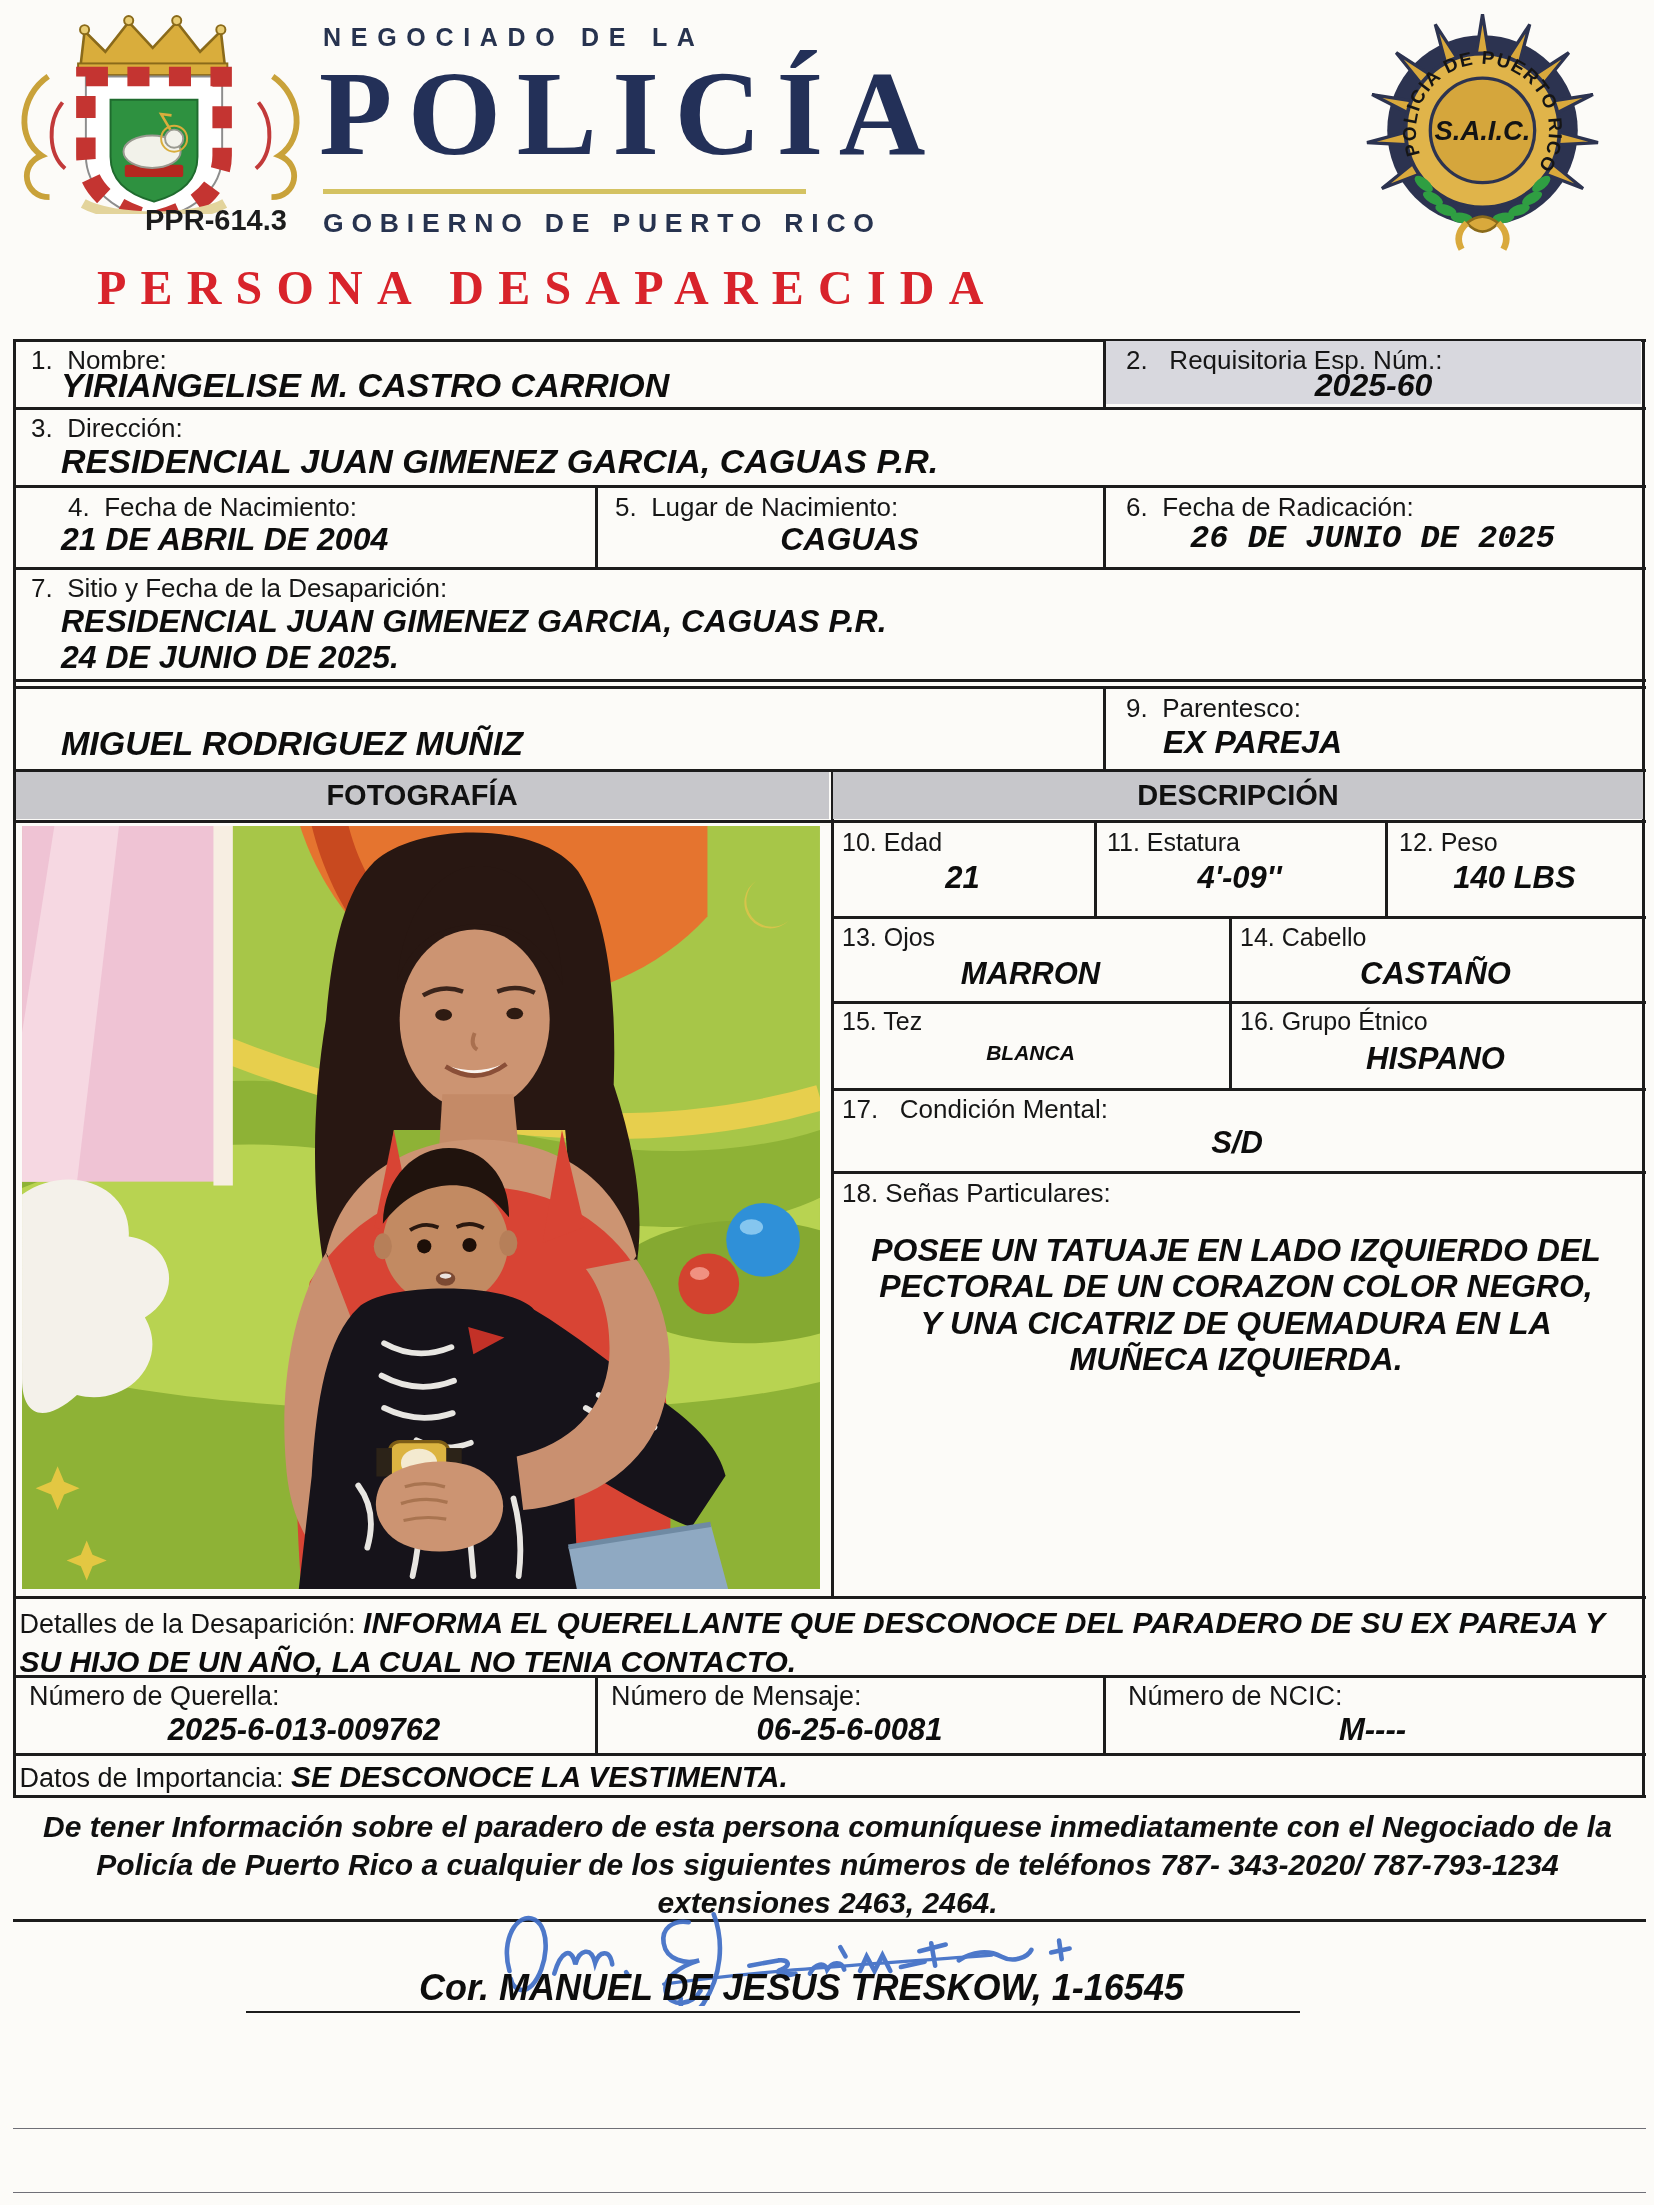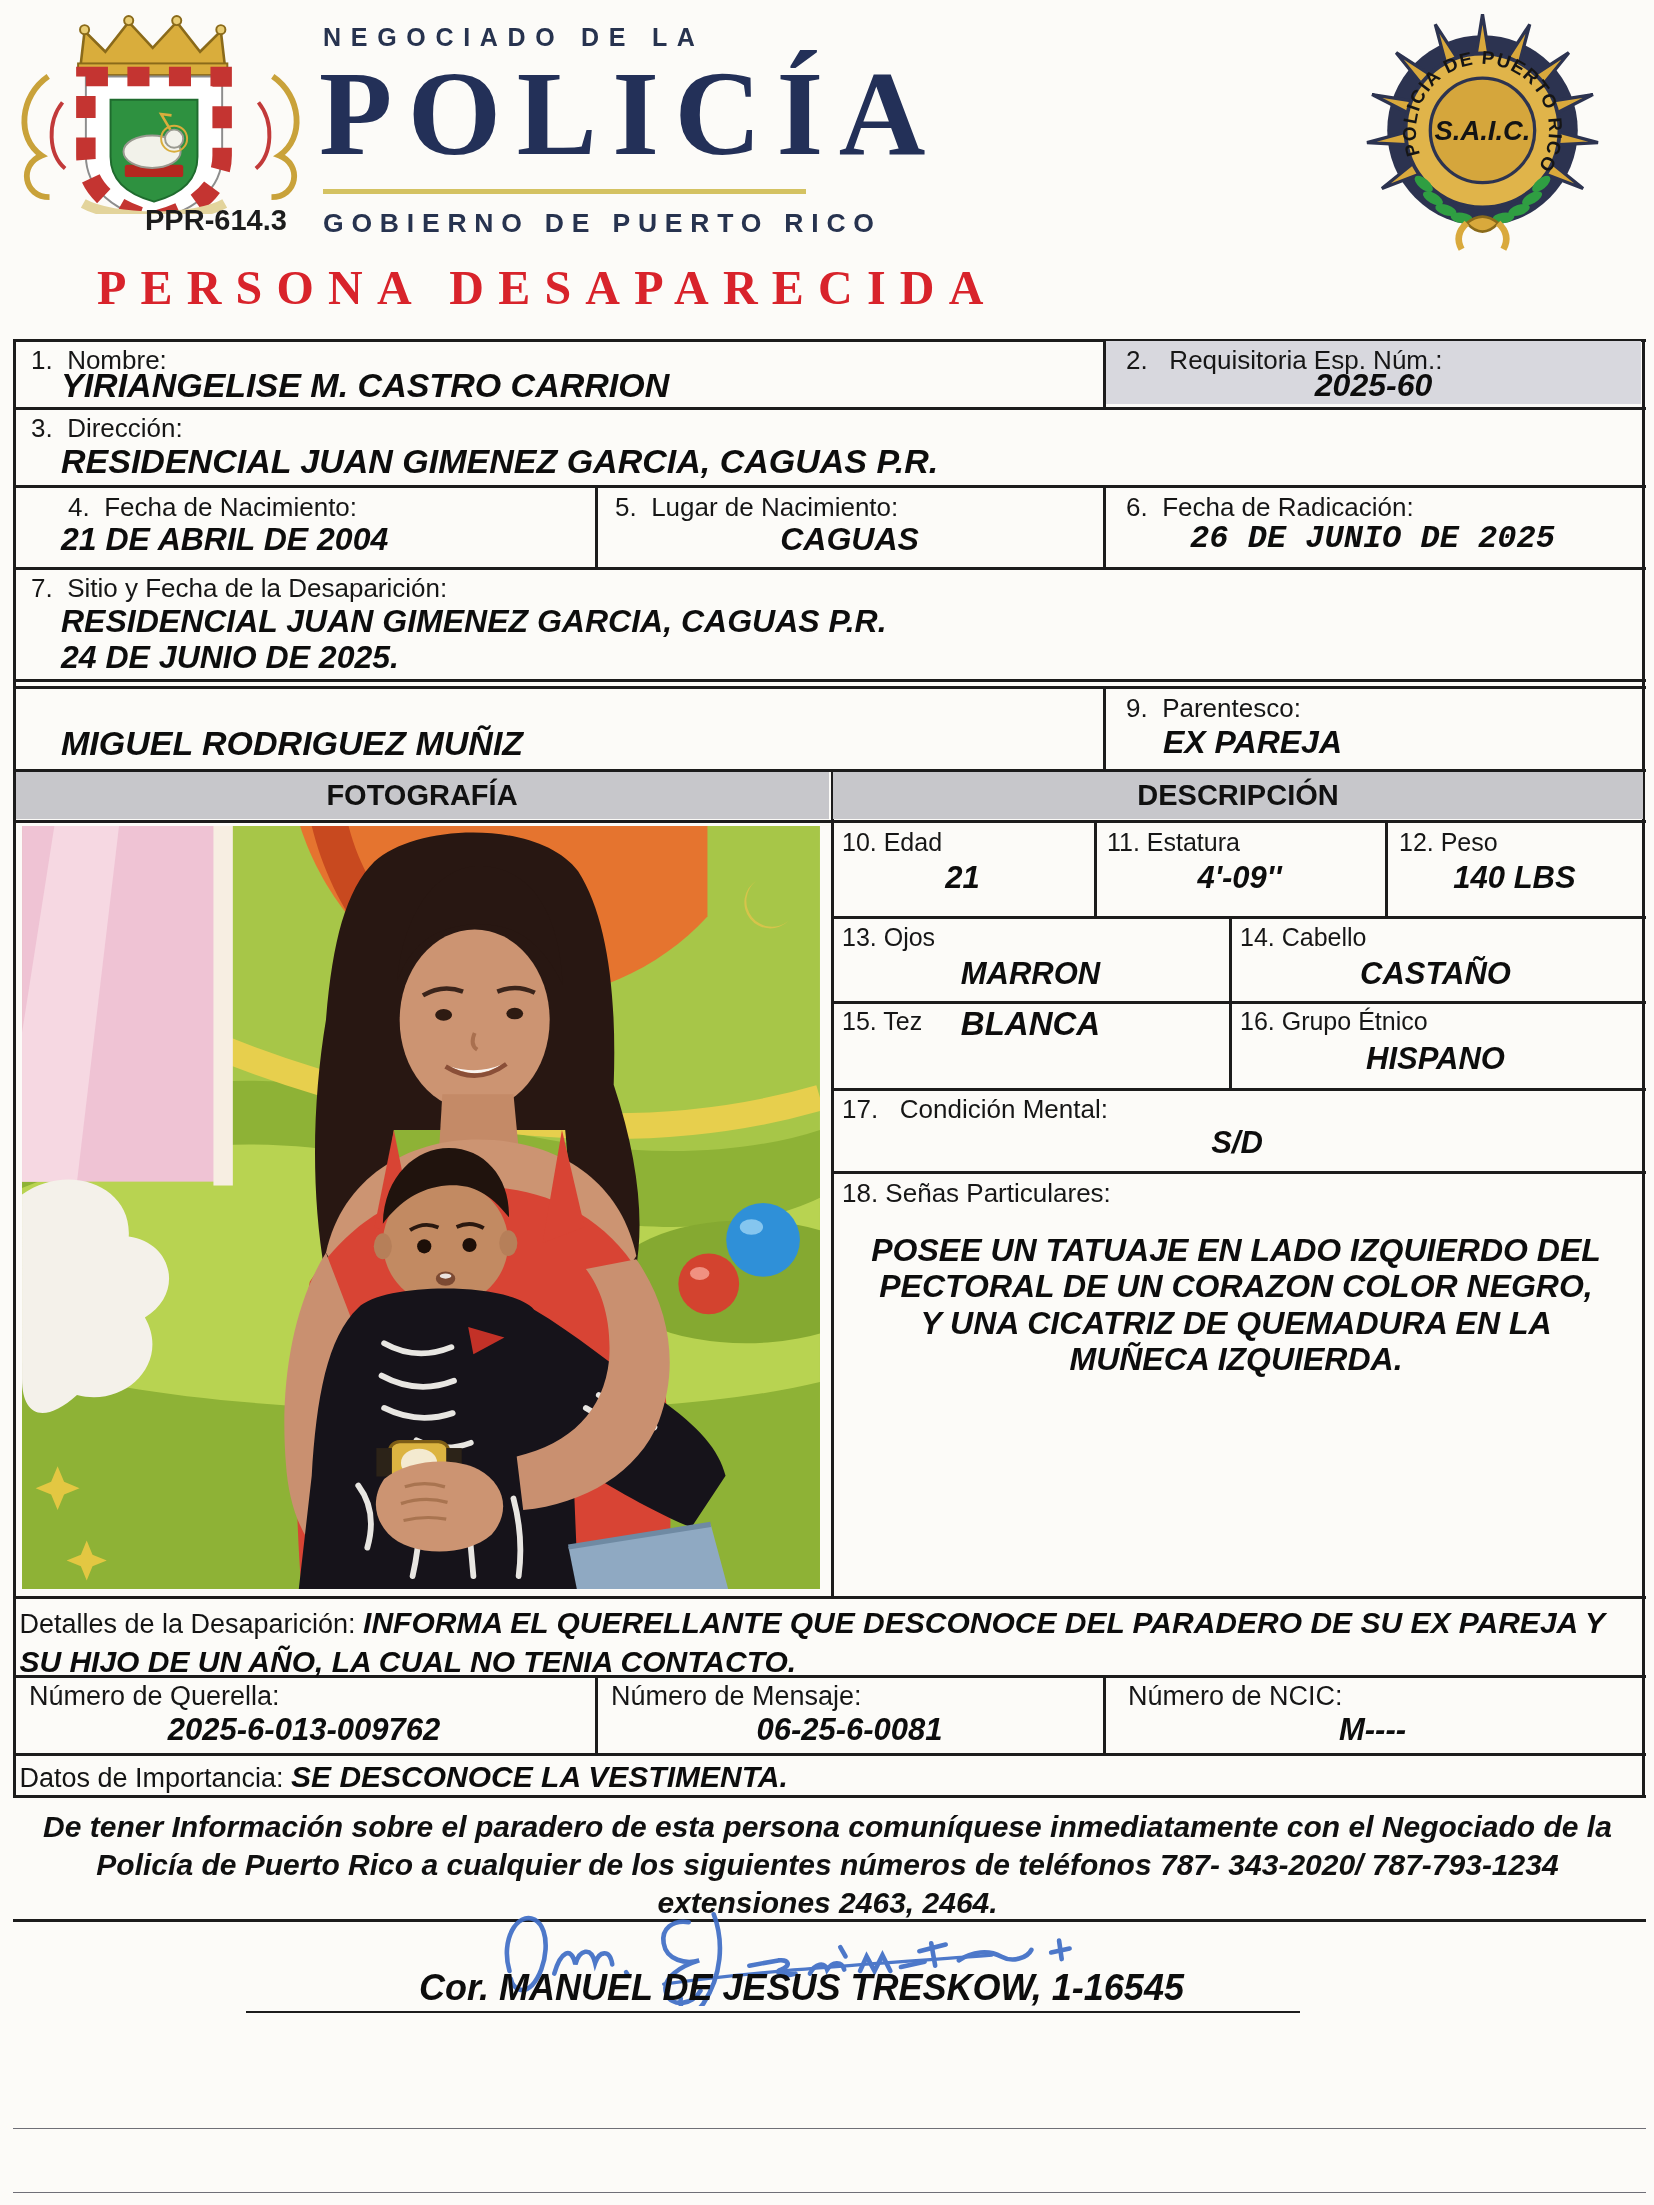--- a/index.html
+++ b/index.html
@@ -269,21 +269,21 @@
   <div class="lbl-sm" style="left:1399px;top:829px;">12. Peso</div>
   <div class="valc" style="left:1385px;top:861px;width:259px;font-size:31px;">140 LBS</div>
 
   <div class="lbl-sm" style="left:842px;top:924px;">13. Ojos</div>
   <div class="valc" style="left:831px;top:957px;width:399px;font-size:31px;">MARRON</div>
 
   <div class="lbl-sm" style="left:1240px;top:924px;">14. Cabello</div>
   <div class="valc" style="left:1229px;top:957px;width:413px;font-size:31px;">CASTAÑO</div>
 
   <div class="lbl-sm" style="left:842px;top:1008px;">15. Tez</div>
-  <div class="valc" style="left:831px;top:1006px;width:399px;font-size:33px;">BLANCA</div>
+  <div class="valc" style="left:831px;top:1042px;width:399px;font-size:21px;">BLANCA</div>
 
   <div class="lbl-sm" style="left:1240px;top:1008px;">16. Grupo Étnico</div>
   <div class="valc" style="left:1229px;top:1042px;width:413px;font-size:31px;">HISPANO</div>
 
   <div class="lbl" style="left:842px;top:1095px;">17.   Condición Mental:</div>
   <div class="valc" style="left:831px;top:1126px;width:812px;font-size:31px;">S/D</div>
 
   <div class="lbl" style="left:842px;top:1179px;">18. Señas Particulares:</div>
   <div class="para" style="left:869px;top:1232px;width:734px;">POSEE UN TATUAJE EN LADO IZQUIERDO DEL PECTORAL DE UN CORAZON COLOR NEGRO, Y UNA CICATRIZ DE QUEMADURA EN LA MUÑECA IZQUIERDA.</div>
 

